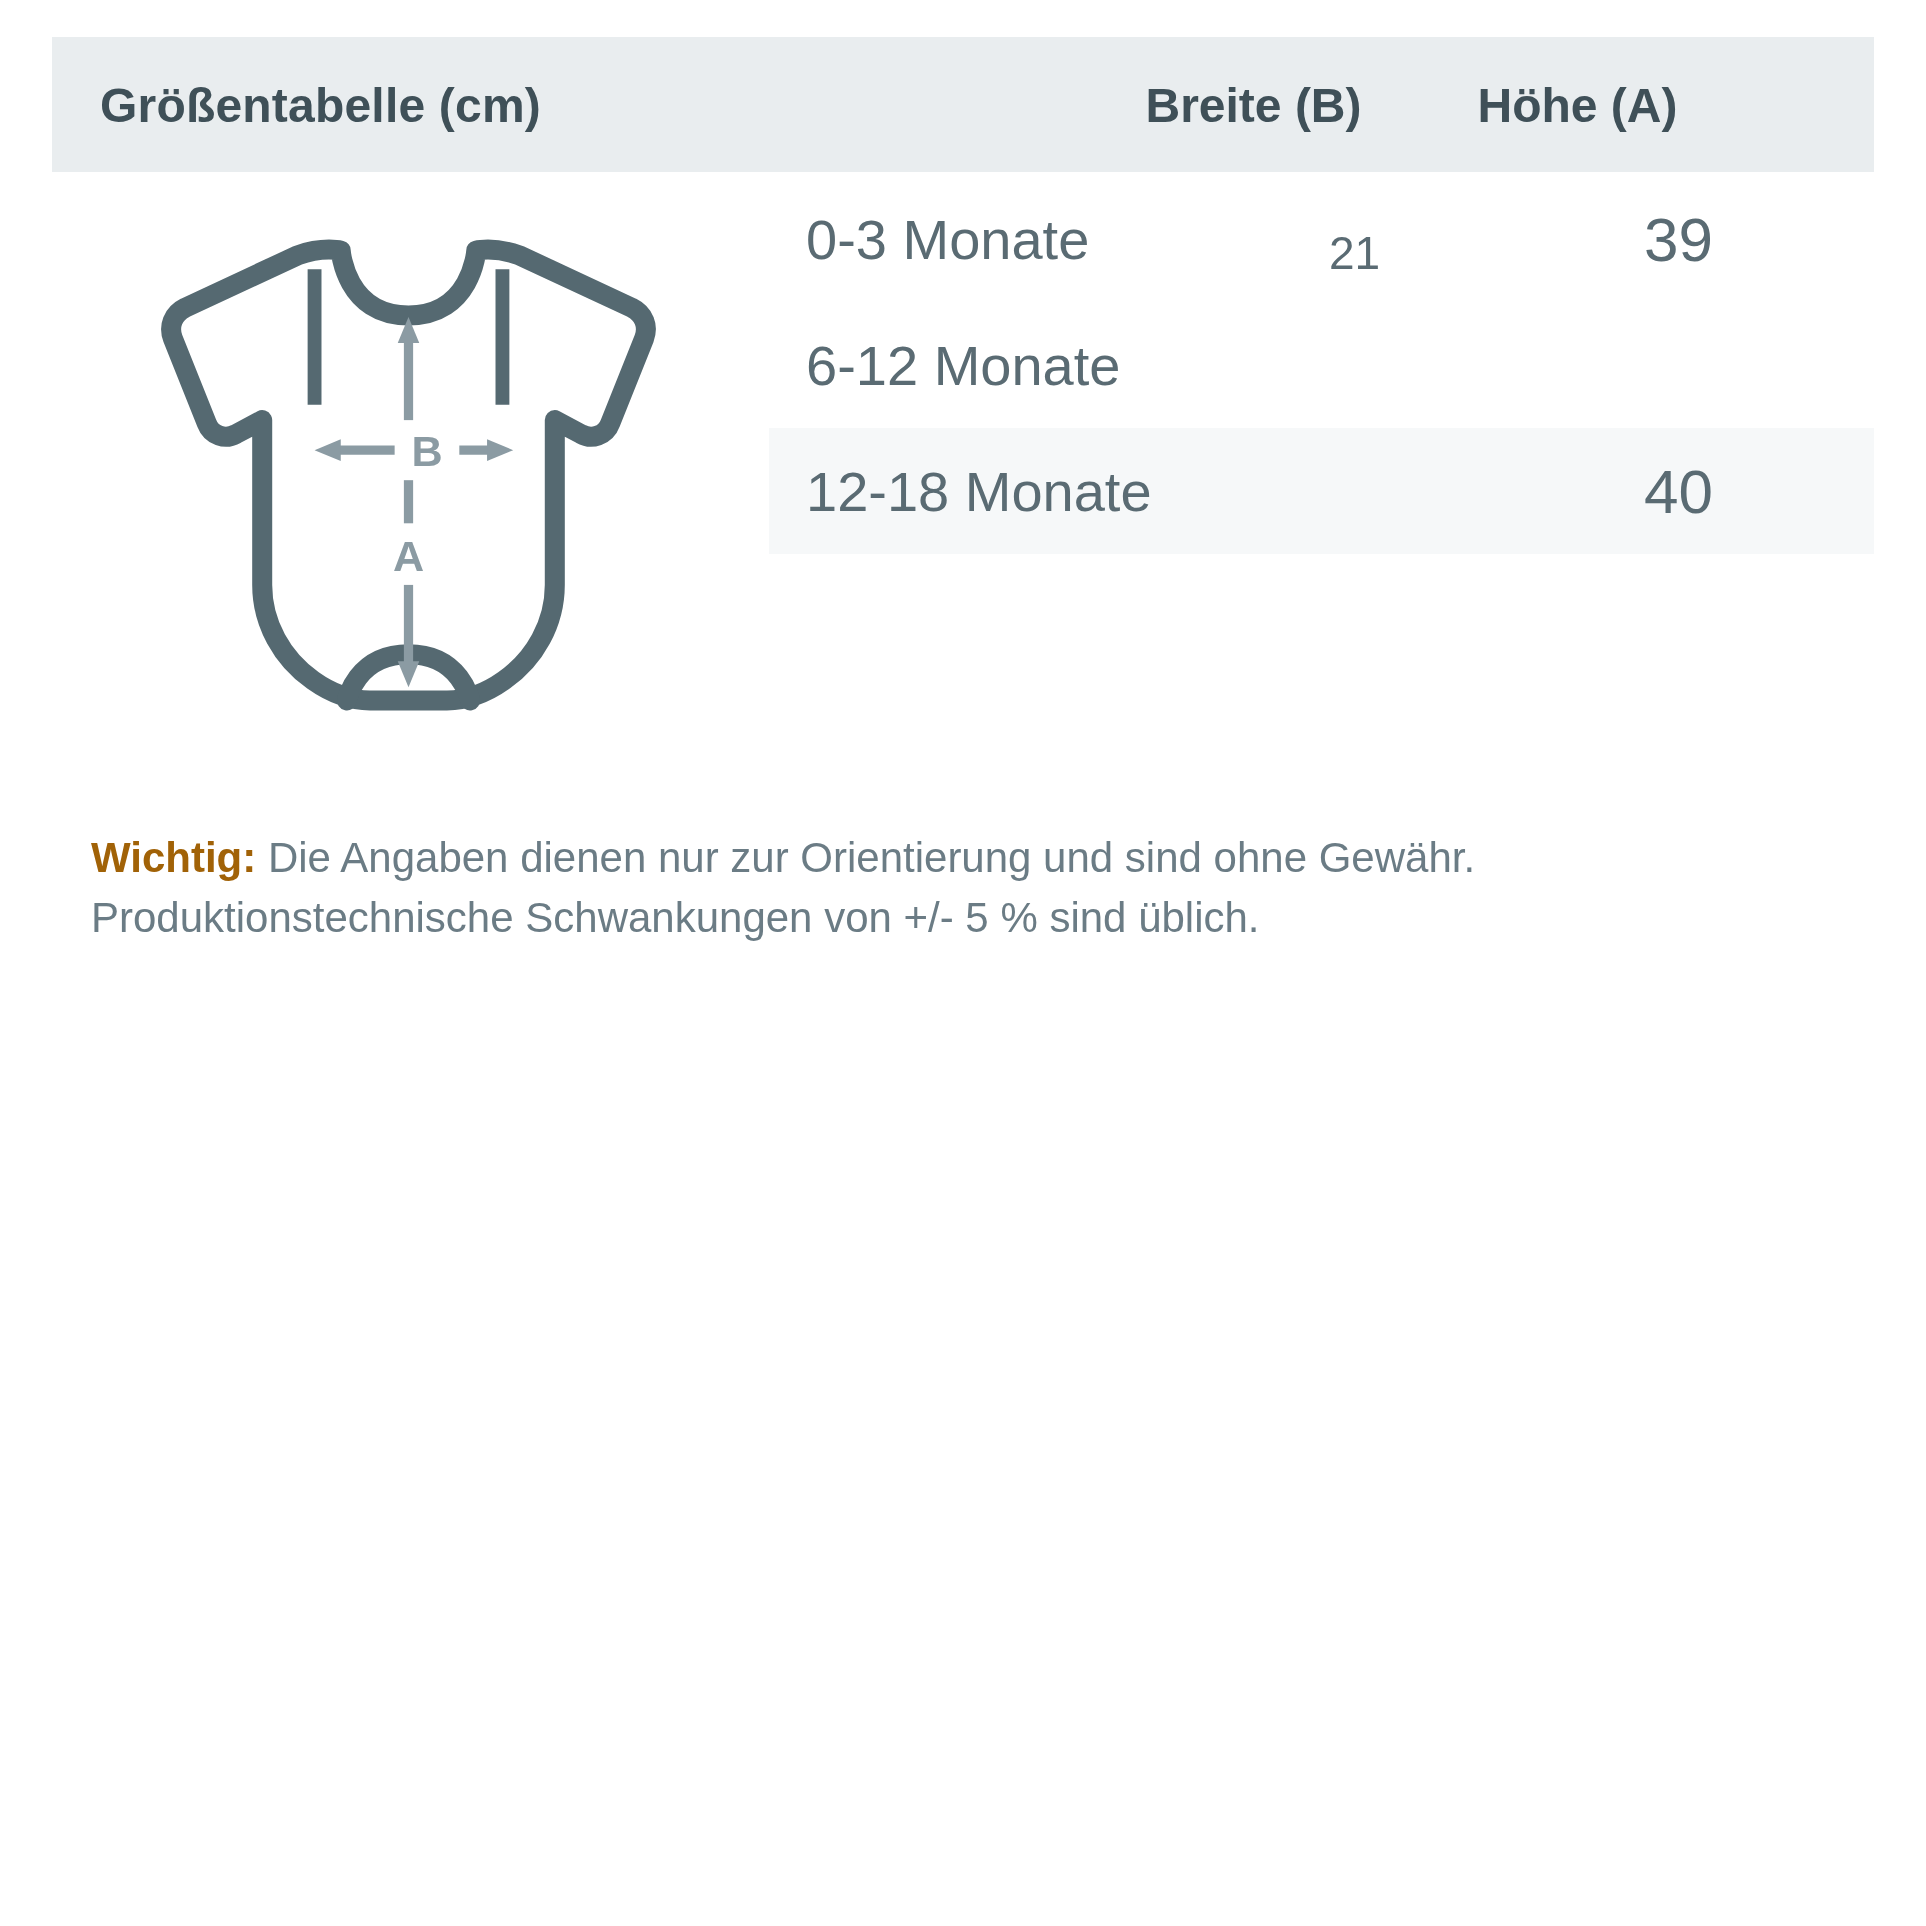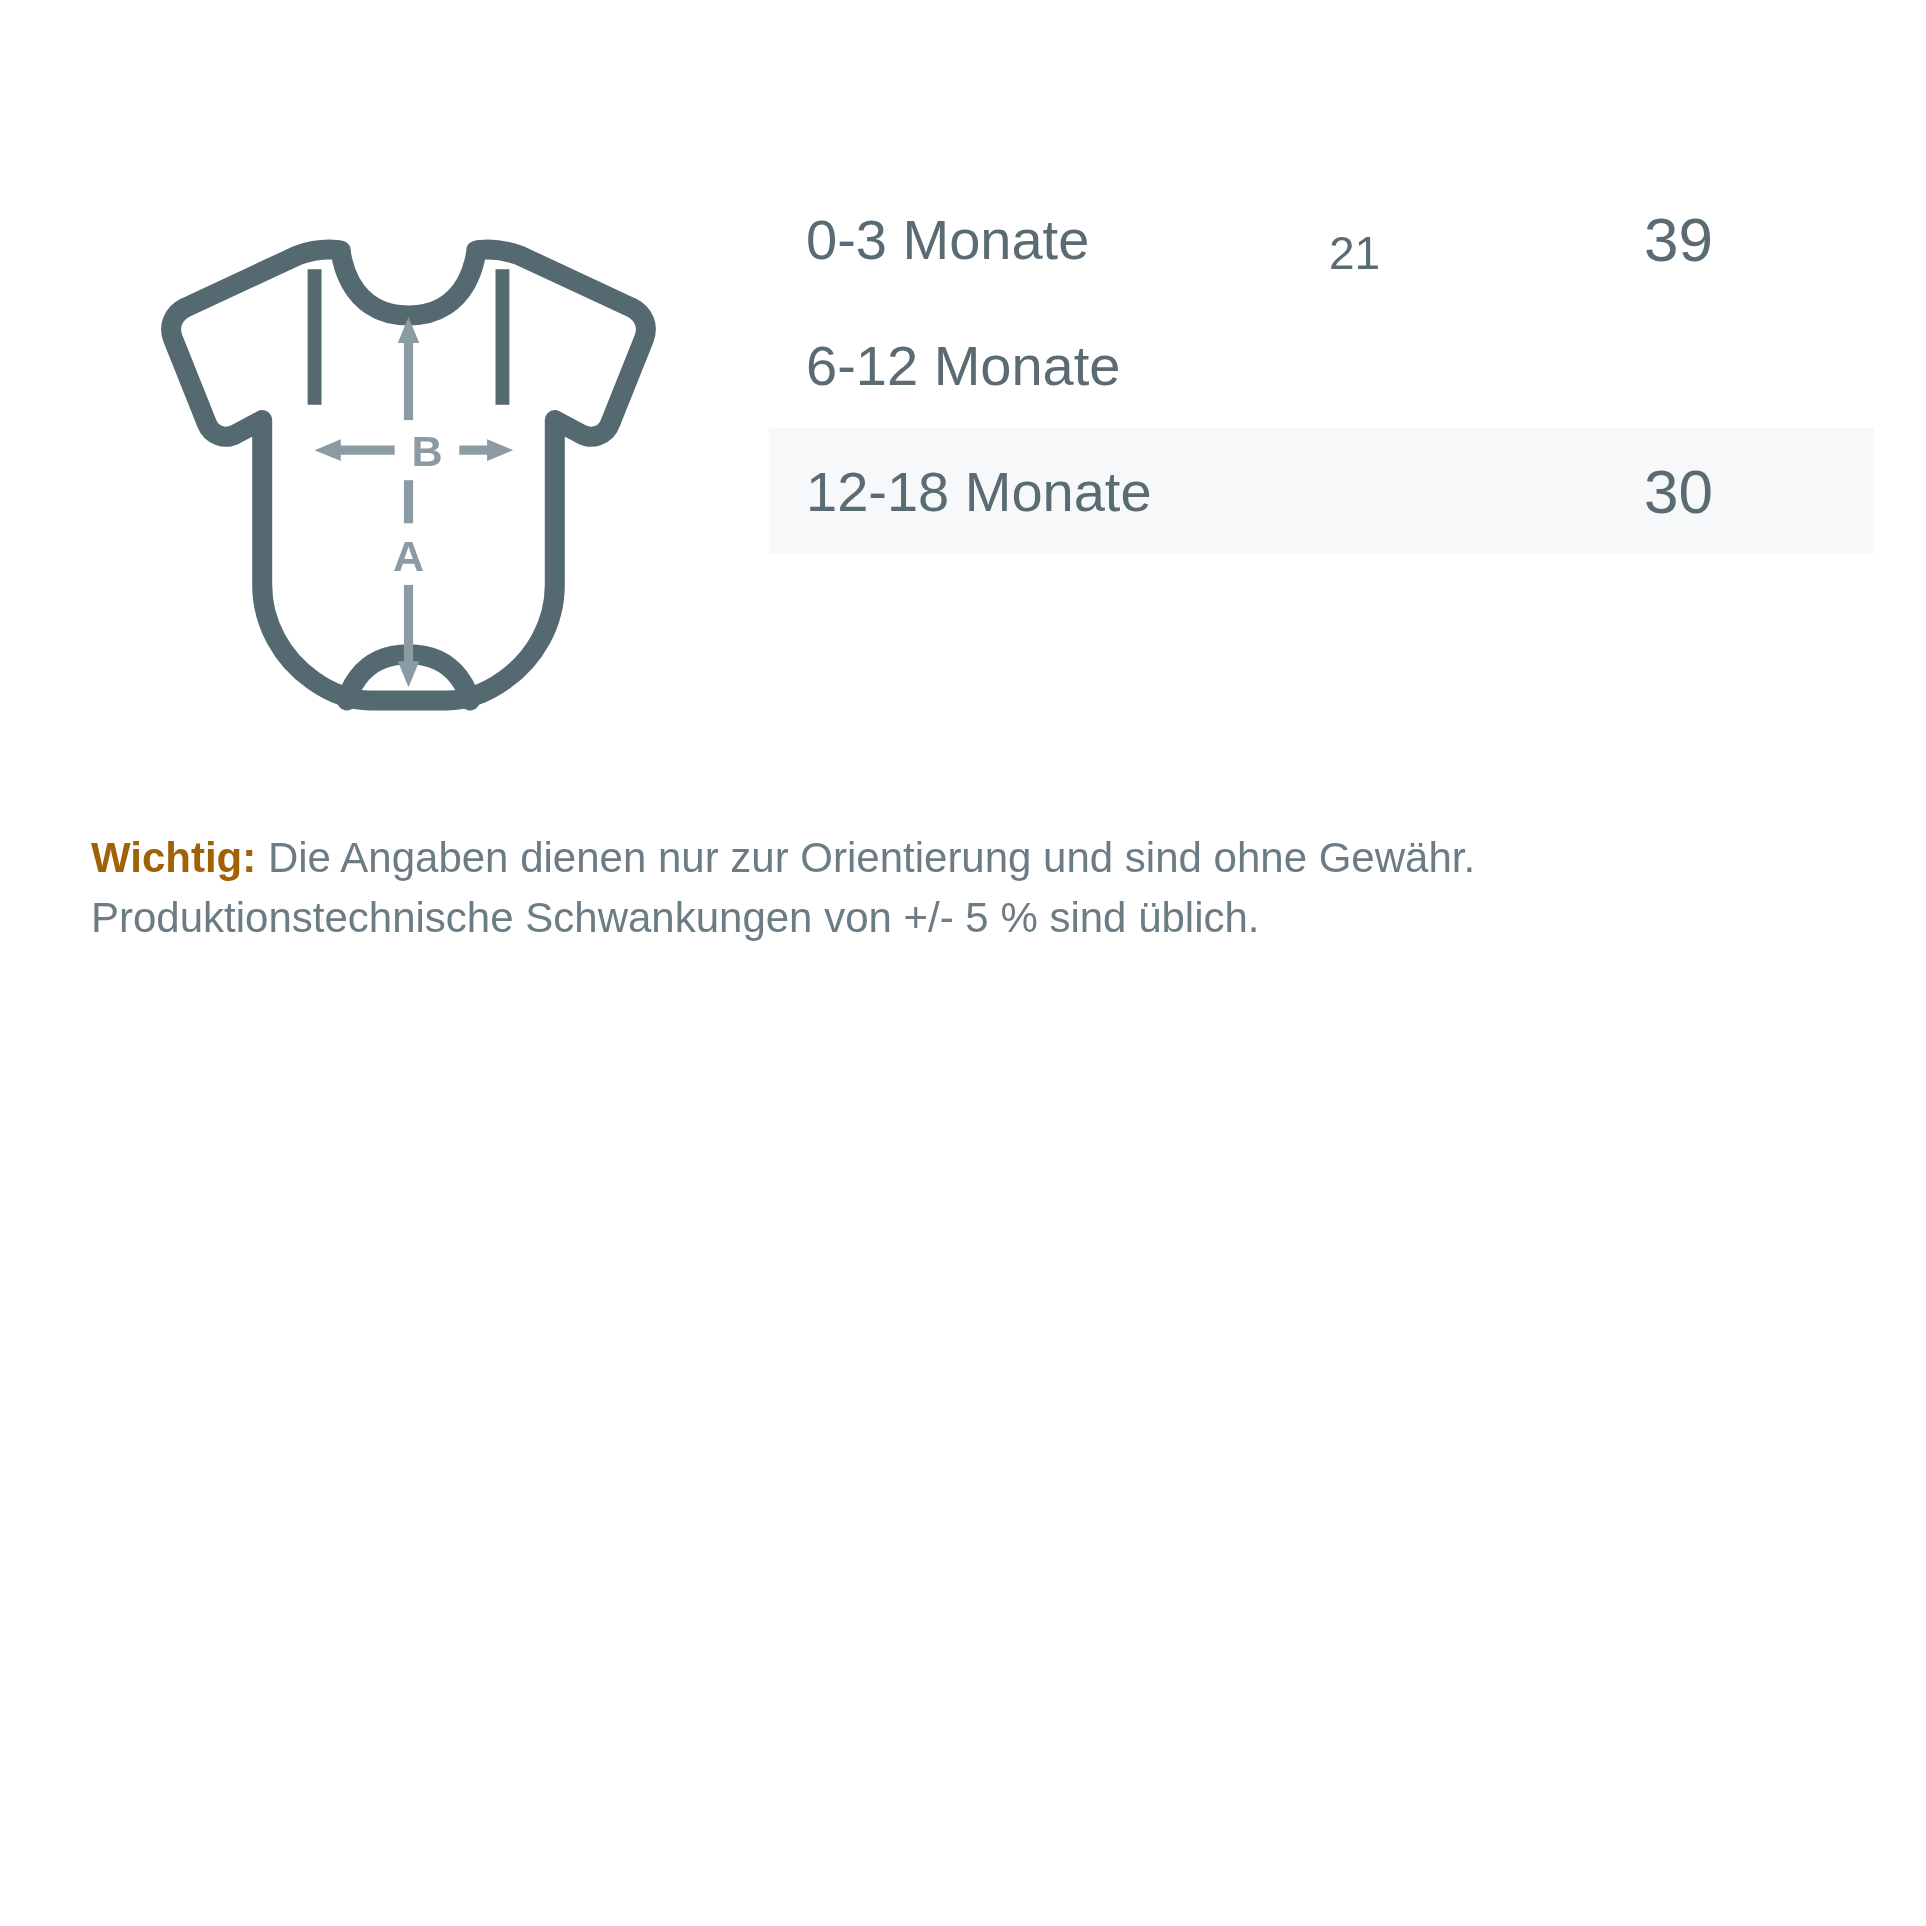--- a/index.html
+++ b/index.html
@@ -134,20 +134,25 @@
   .footnote b {
     color: #a16207;
     font-weight: bold;
   }
 </style>
 </head>
 <body>
 
 <div class="page">
 
+  <div class="header-band">
+    <div class="header-title">Größentabelle (cm)</div>
+    <div class="header-col-b">Breite (B)</div>
+    <div class="header-col-a">Höhe (A)</div>
+  </div>
 
   <div class="garment">
     <svg viewBox="0 0 700 700" width="539" height="539" xmlns="http://www.w3.org/2000/svg">
 
       <path d="M262 36
                C262 36 240 30 206 42
                L60 110
                C44 118 38 134 44 150
                L88 260
                C94 276 112 282 126 274
@@ -199,21 +204,21 @@
       <div class="c-a">39</div>
     </div>
 
 
     <div class="row">
       <div class="c-size">6-12 Monate</div>
     </div>
 
     <div class="row alt">
       <div class="c-size">12-18 Monate</div>
-      <div class="c-a">30</div>
+      <div class="c-a">40</div>
     </div>
 
   </div>
 
   <div class="footnote">
     <b>Wichtig:</b><span> Die Angaben dienen nur zur Orientierung und sind ohne Gewähr. Produktionstechnische Schwankungen von +/- 5 % sind üblich.</span>
   </div>
 
 </div>
 

